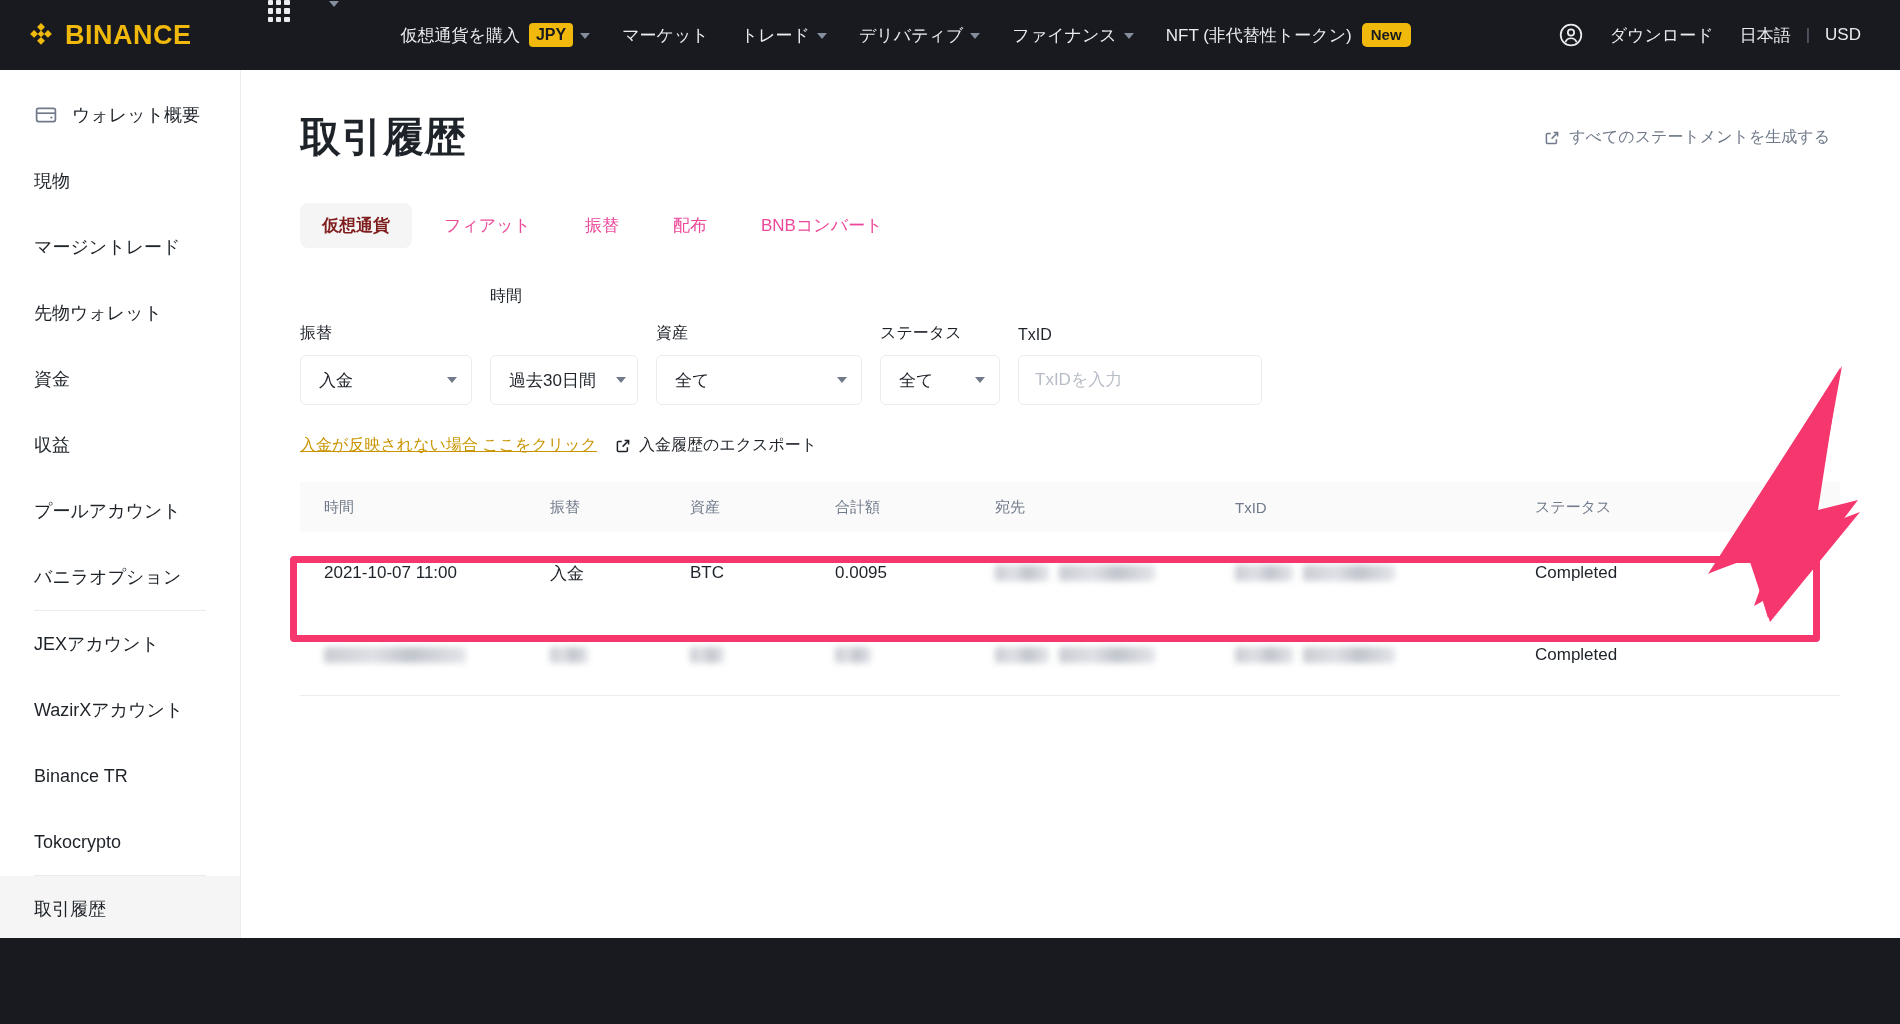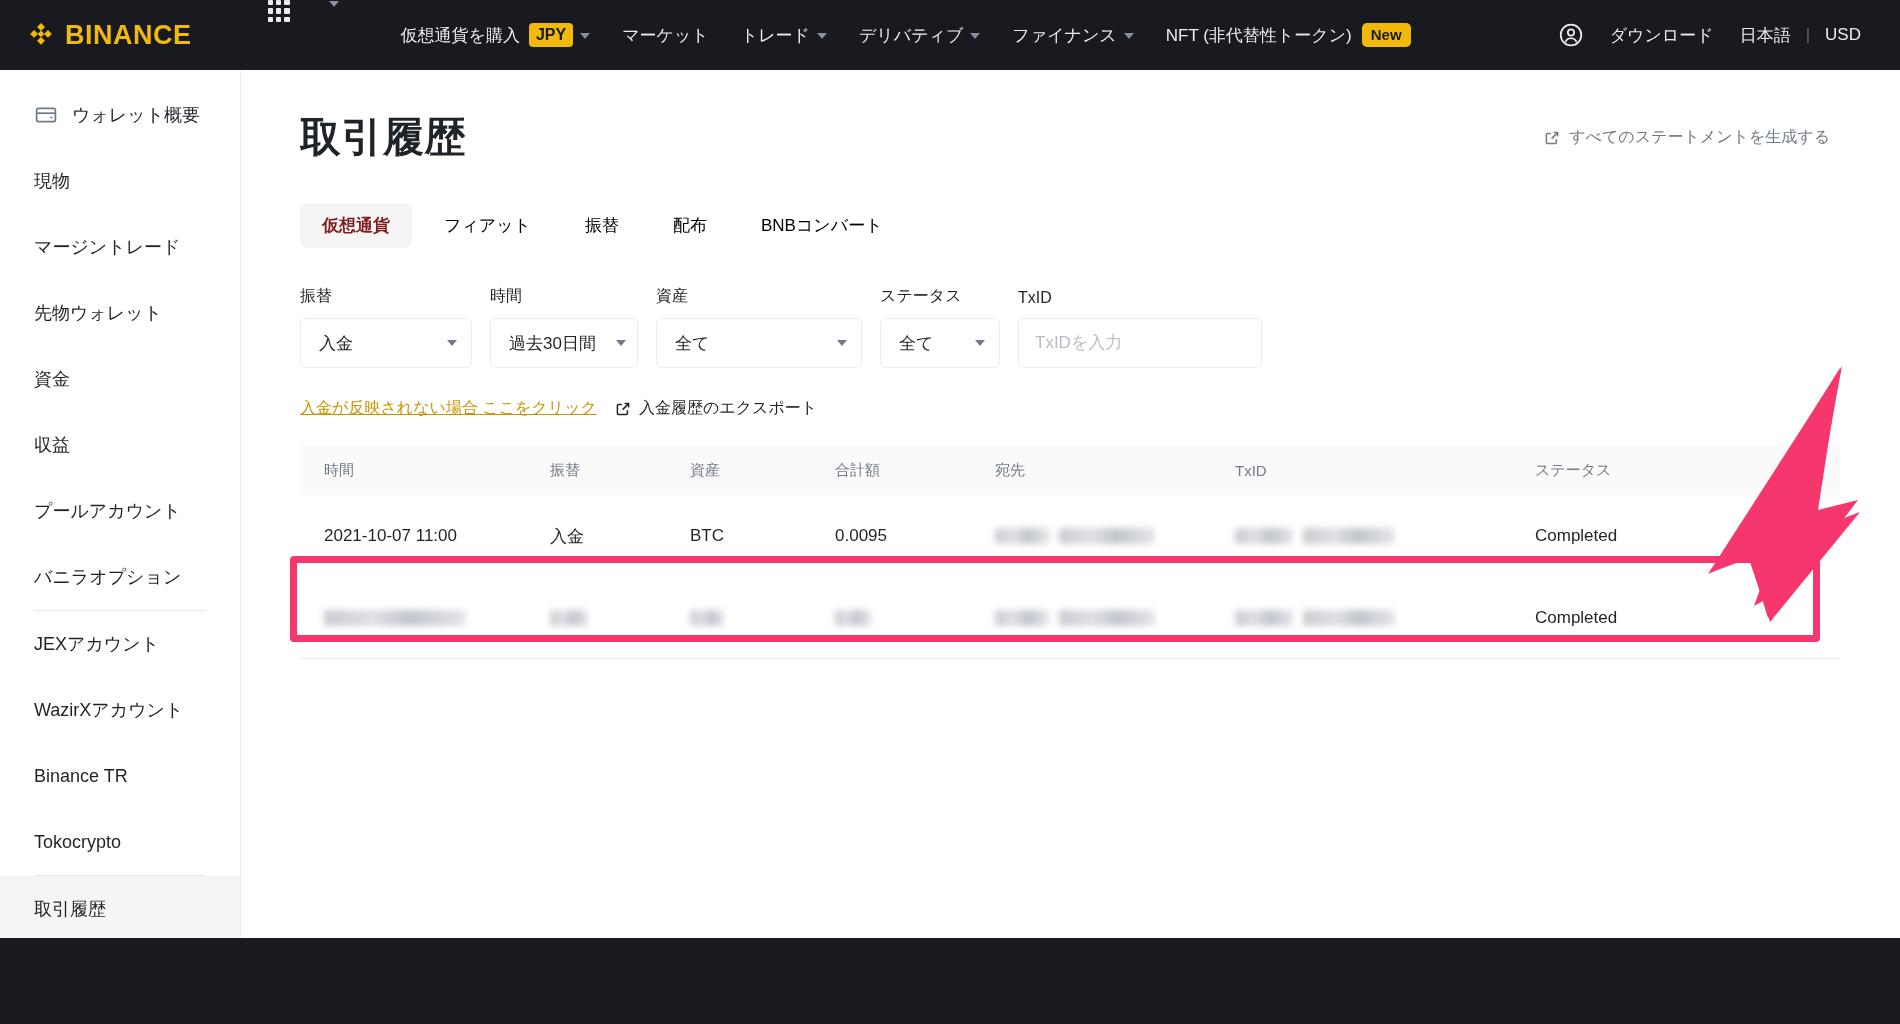--- a/index.html
+++ b/index.html
@@ -71,41 +71,41 @@
   .page-title { font-size: 41px; font-weight: 700; color: #1e2329; letter-spacing: 0.5px; margin: 0; }
   .gen-statement {
     display:flex; align-items:center; gap: 9px; color: #707a8a; font-size: 16px; cursor:pointer;
     padding-right: 10px;
   }
   .ext-icon { width: 16px; height: 16px; display:block; }
 
   
   .tabs { display:flex; align-items:center; margin-top: 38px; gap: 10px; }
   .tab {
-    font-size: 17px; color: #000000; padding: 11px 22px; border-radius: 8px; cursor: pointer;
+    font-size: 17px; color: #ec4899; padding: 11px 22px; border-radius: 8px; cursor: pointer;
     white-space: nowrap;
   }
   .tab.active { background: #f5f5f5; color: #7f1d1d; font-weight: 700; }
 
   
   .filters { display:flex; align-items:flex-end; gap: 18px; margin-top: 38px; }
   .filter-group { display:flex; flex-direction: column; }
   .filter-label { font-size: 16px; color: #1e2329; margin-bottom: 11px; }
   .select-box {
     height: 50px; border: 1px solid #eaecef; border-radius: 6px; background: #fff;
     display: flex; align-items: center; justify-content: space-between;
     padding: 0 14px 0 18px; box-sizing: border-box; cursor: pointer;
   }
   .select-value { font-size: 17px; color: #1e2329; white-space: nowrap; }
   .sel-caret {
     width: 0; height: 0; border-left: 5px solid transparent; border-right: 5px solid transparent;
     border-top: 6px solid #707a8a; margin-left: 20px;
   }
   .w-transfer { width: 172px; }
-  .w-time { width: 148px; }
+  .w-time { width: 148px; margin-top: 37px; }
   .w-asset { width: 206px; }
   .w-status { width: 120px; }
   .txid-input {
     width: 244px; height: 50px; border: 1px solid #eaecef; border-radius: 6px;
     padding: 0 16px; box-sizing: border-box; font-size: 17px; color: #1e2329;
     font-family: "Liberation Sans", sans-serif; outline: none; background:#fff;
   }
   .txid-input::placeholder { color: #b7bdc6; }
 
   

